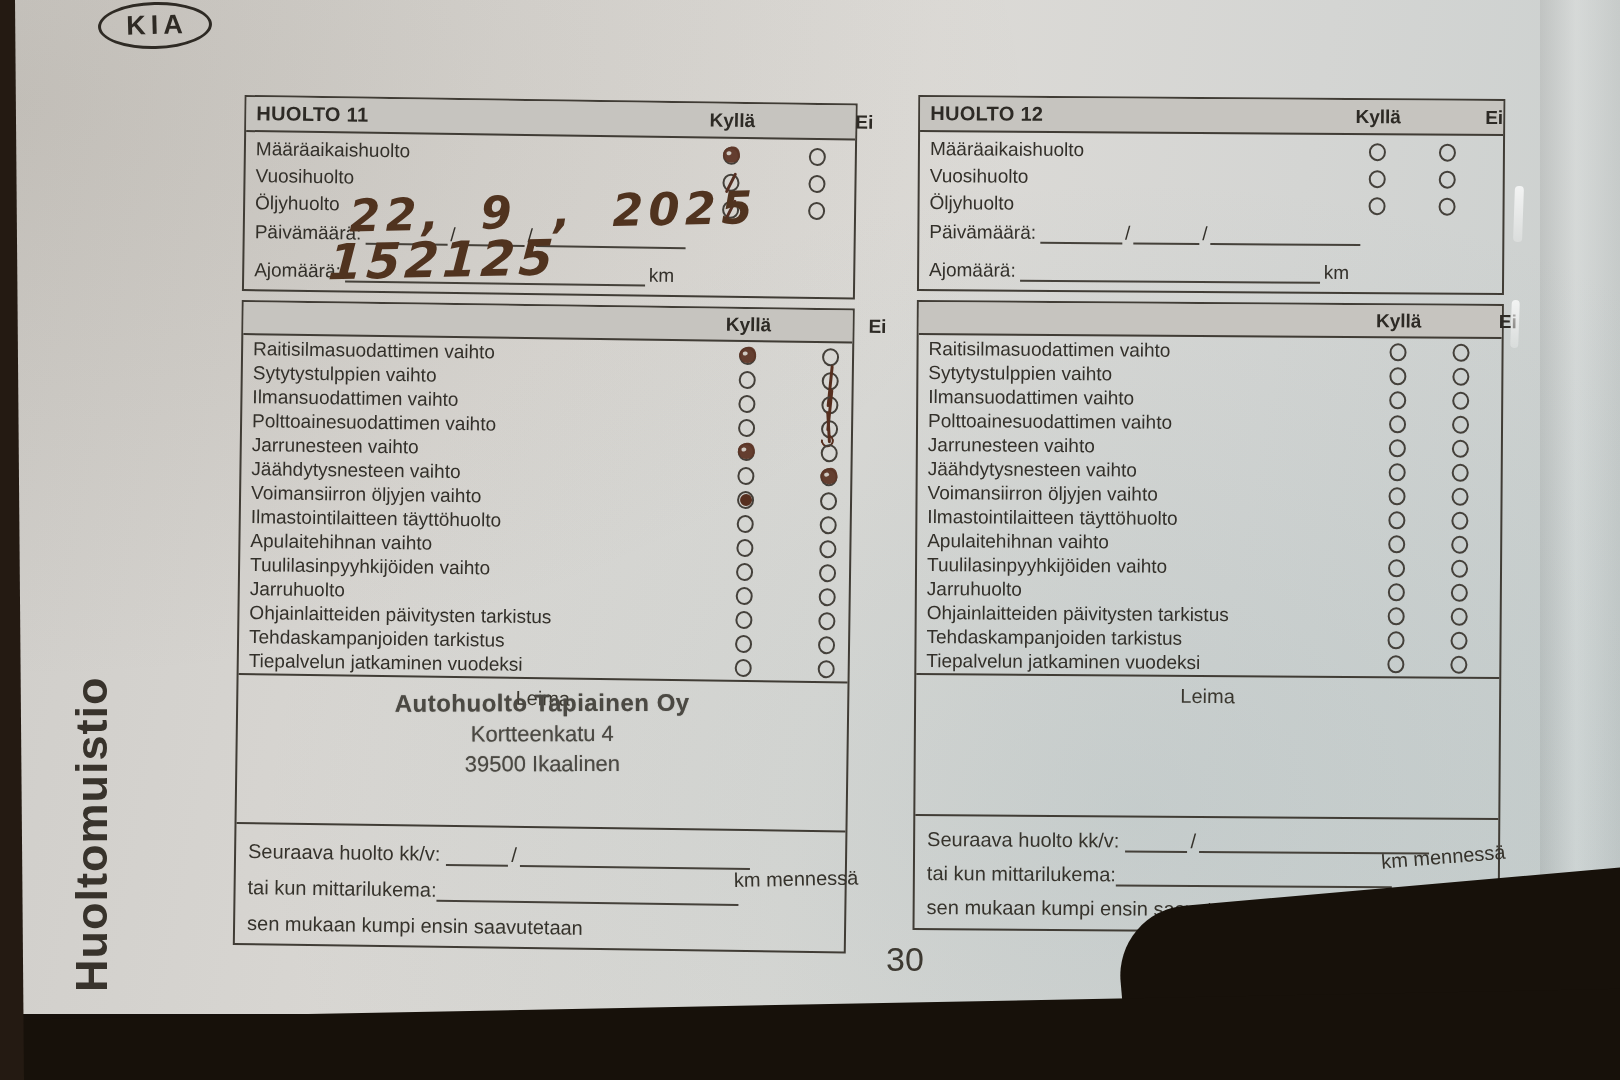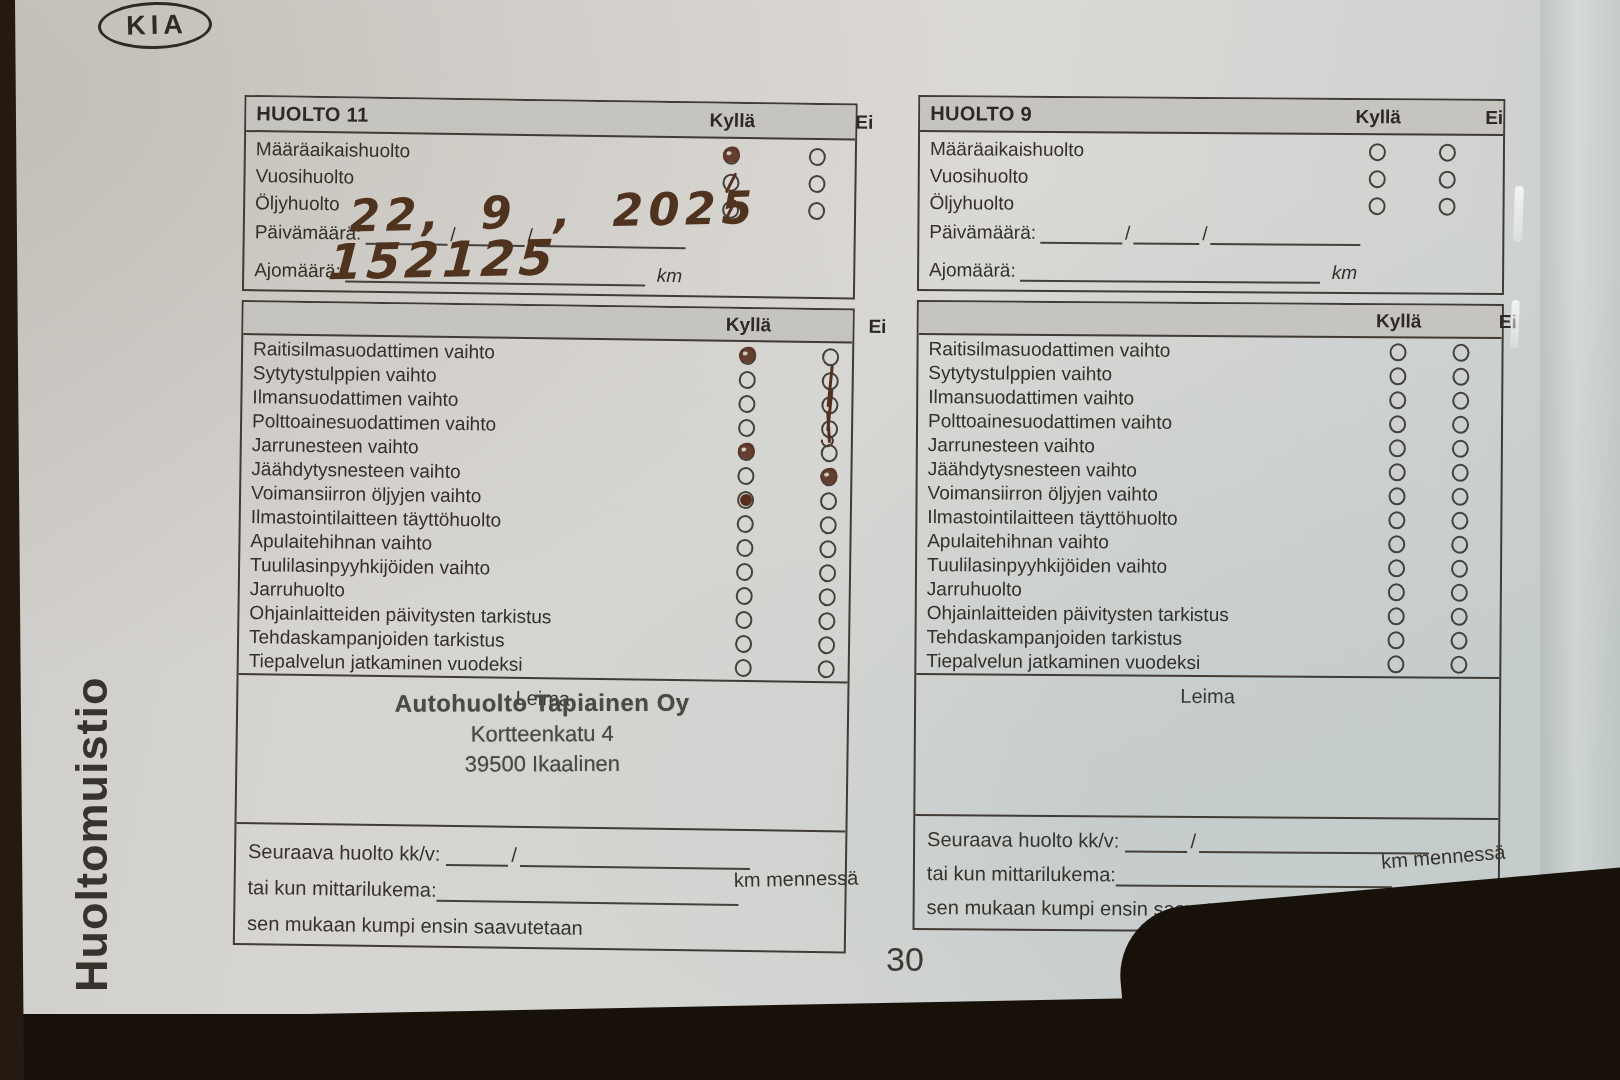--- a/index.html
+++ b/index.html
@@ -105,21 +105,21 @@
     border:2.5px solid #572f1f;border-radius:50%;border-top-color:transparent;transform:rotate(-30deg);}
   
   .row-date{position:absolute;top:122px;left:10px;right:12px;display:flex;align-items:flex-end;
     font-size:19px;color:#33302a;}
   .row-km{position:absolute;top:160px;left:10px;right:12px;display:flex;align-items:flex-end;
     font-size:19px;color:#33302a;}
   .u{display:inline-block;border-bottom:2px solid #45413a;height:22px;}
   .u-d1{width:82px;margin-left:4px;} .u-d2{width:66px;} .u-d3{width:150px;}
   .slash{margin:0 3px;}
   .u-km{flex:1;max-width:300px;margin-left:4px;}
-  .kmlabel{margin-left:12px;font-style:italic;}
+  .kmlabel{margin-left:4px;}
   
   .hw{position:absolute;color:#50331f;font-family:"DejaVu Sans",sans-serif;
     font-style:italic;font-weight:600;white-space:nowrap;pointer-events:none;}
   .hw-date{left:104px;top:84px;font-size:45px;letter-spacing:5px;word-spacing:16px;transform:rotate(-2deg);}
   .hw-odo{left:84px;top:132px;font-size:49px;letter-spacing:4px;transform:rotate(-2deg) skewX(-5deg);}
   
   .stamp-area{position:absolute;left:0;right:0;top:371px;height:var(--stampH);
     border-top:2.5px solid #403c35;}
   .leima{position:absolute;top:8px;left:50%;transform:translateX(-50%);font-size:20px;color:#3a372f;}
   .stamp{position:absolute;top:10px;left:0;right:0;text-align:center;color:#4b4943;
@@ -288,21 +288,21 @@
         </div>
         <span class="km-men">km mennessä</span>
         <div class="na3">sen mukaan kumpi ensin saavutetaan</div>
       </div>
     </div>
   </section>
 
   <section class="form f1">
     <div class="tbl t-top">
       <div class="hdr">
-        <span class="hdr-title">HUOLTO 9</span>
+        <span class="hdr-title">HUOLTO 12</span>
         <span class="hdr-kylla">Kyllä</span>
         <span class="hdr-ei">Ei</span>
       </div>
       <div class="toprows">
           <div class="trow">
             <span class="rlabel">Määräaikaishuolto</span>
             <span class="cell kylla"><span class="circle"></span></span>
             <span class="cell ei"><span class="circle"></span></span>
           </div>
           <div class="trow">

